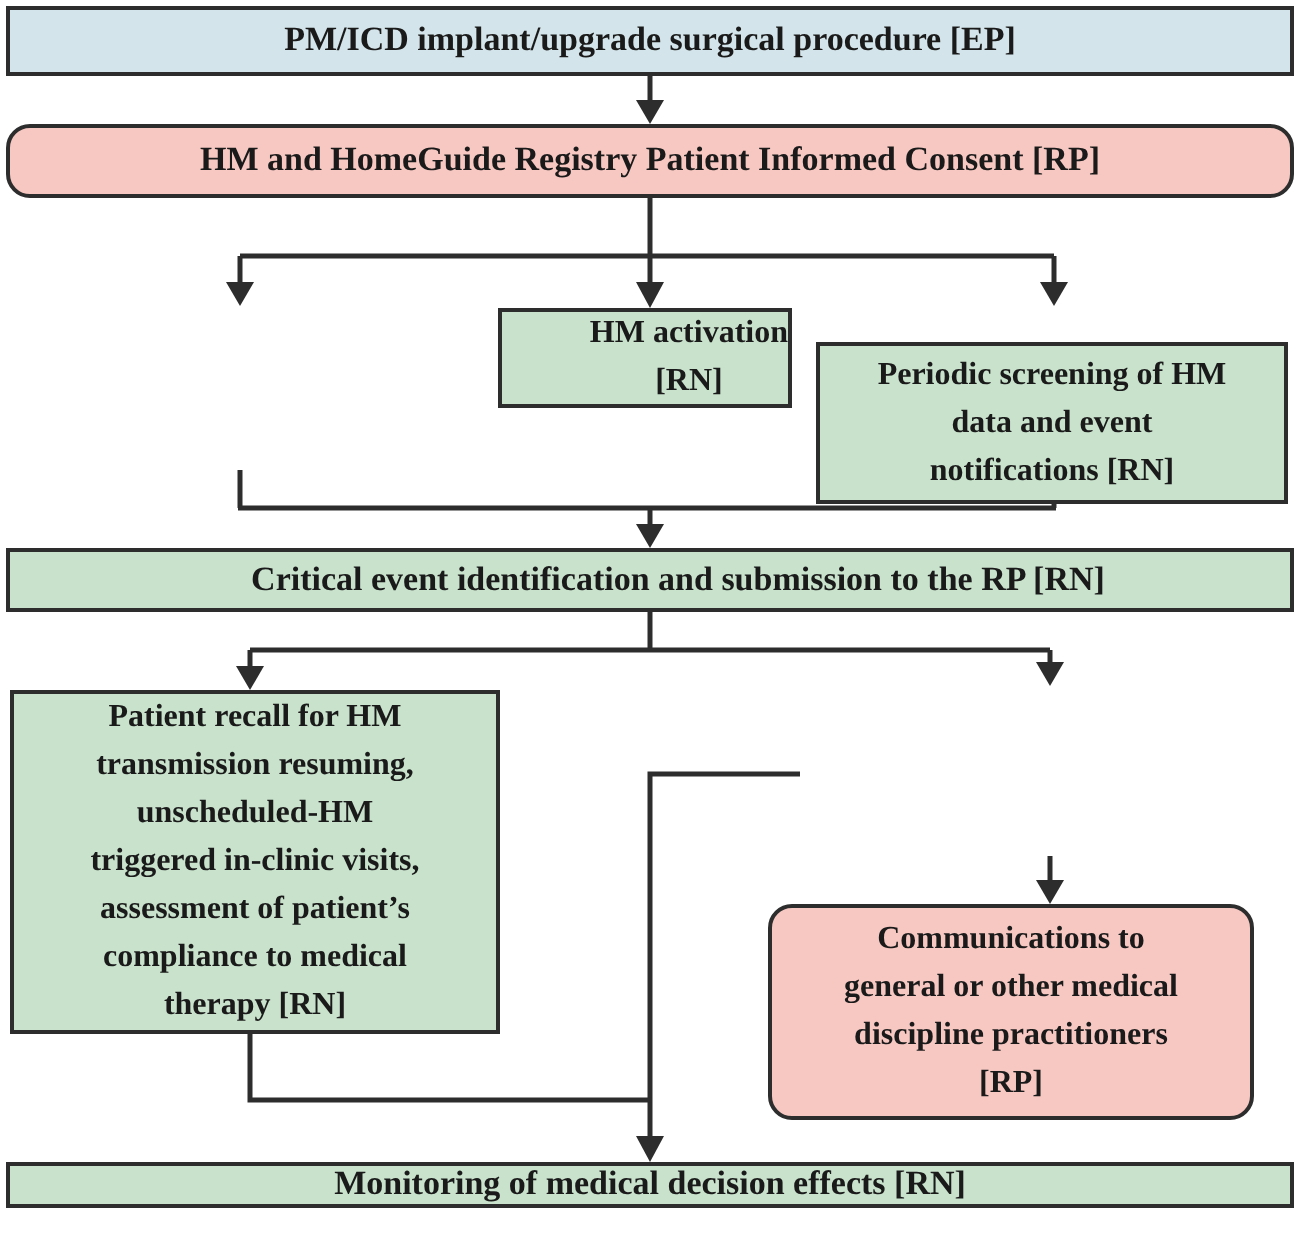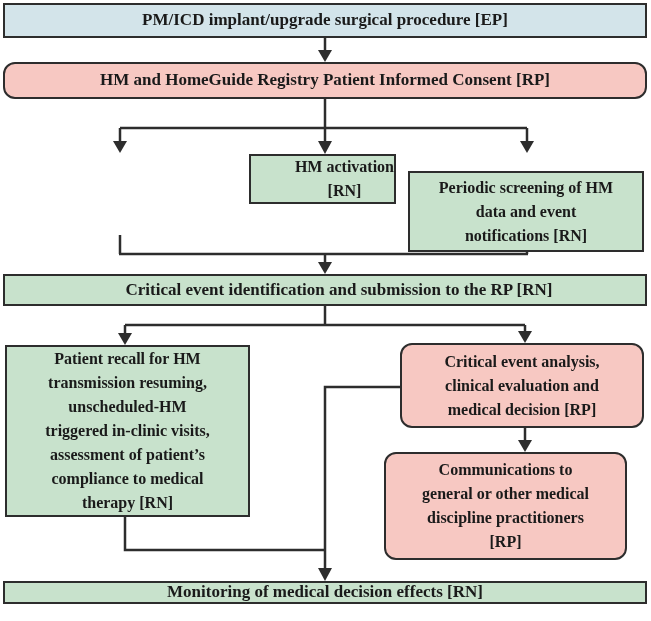--- a/index.html
+++ b/index.html
@@ -144,25 +144,20 @@
   <div class="node rn n-recall">
     <span>Patient recall for HM
 transmission resuming,
 unscheduled-HM
 triggered in-clinic visits,
 assessment of patient’s
 compliance to medical
 therapy [RN]</span>
   </div>
 
-  <div class="node rp n-analysis">
-    <span>Critical event analysis,
-clinical evaluation and
-medical decision [RP]</span>
-  </div>
 
   <div class="node rp n-communications">
     <span>Communications to
 general or other medical
 discipline practitioners
 [RP]</span>
   </div>
 
   <div class="node rn wide n-monitoring">
     <span>Monitoring of medical decision effects [RN]</span>

